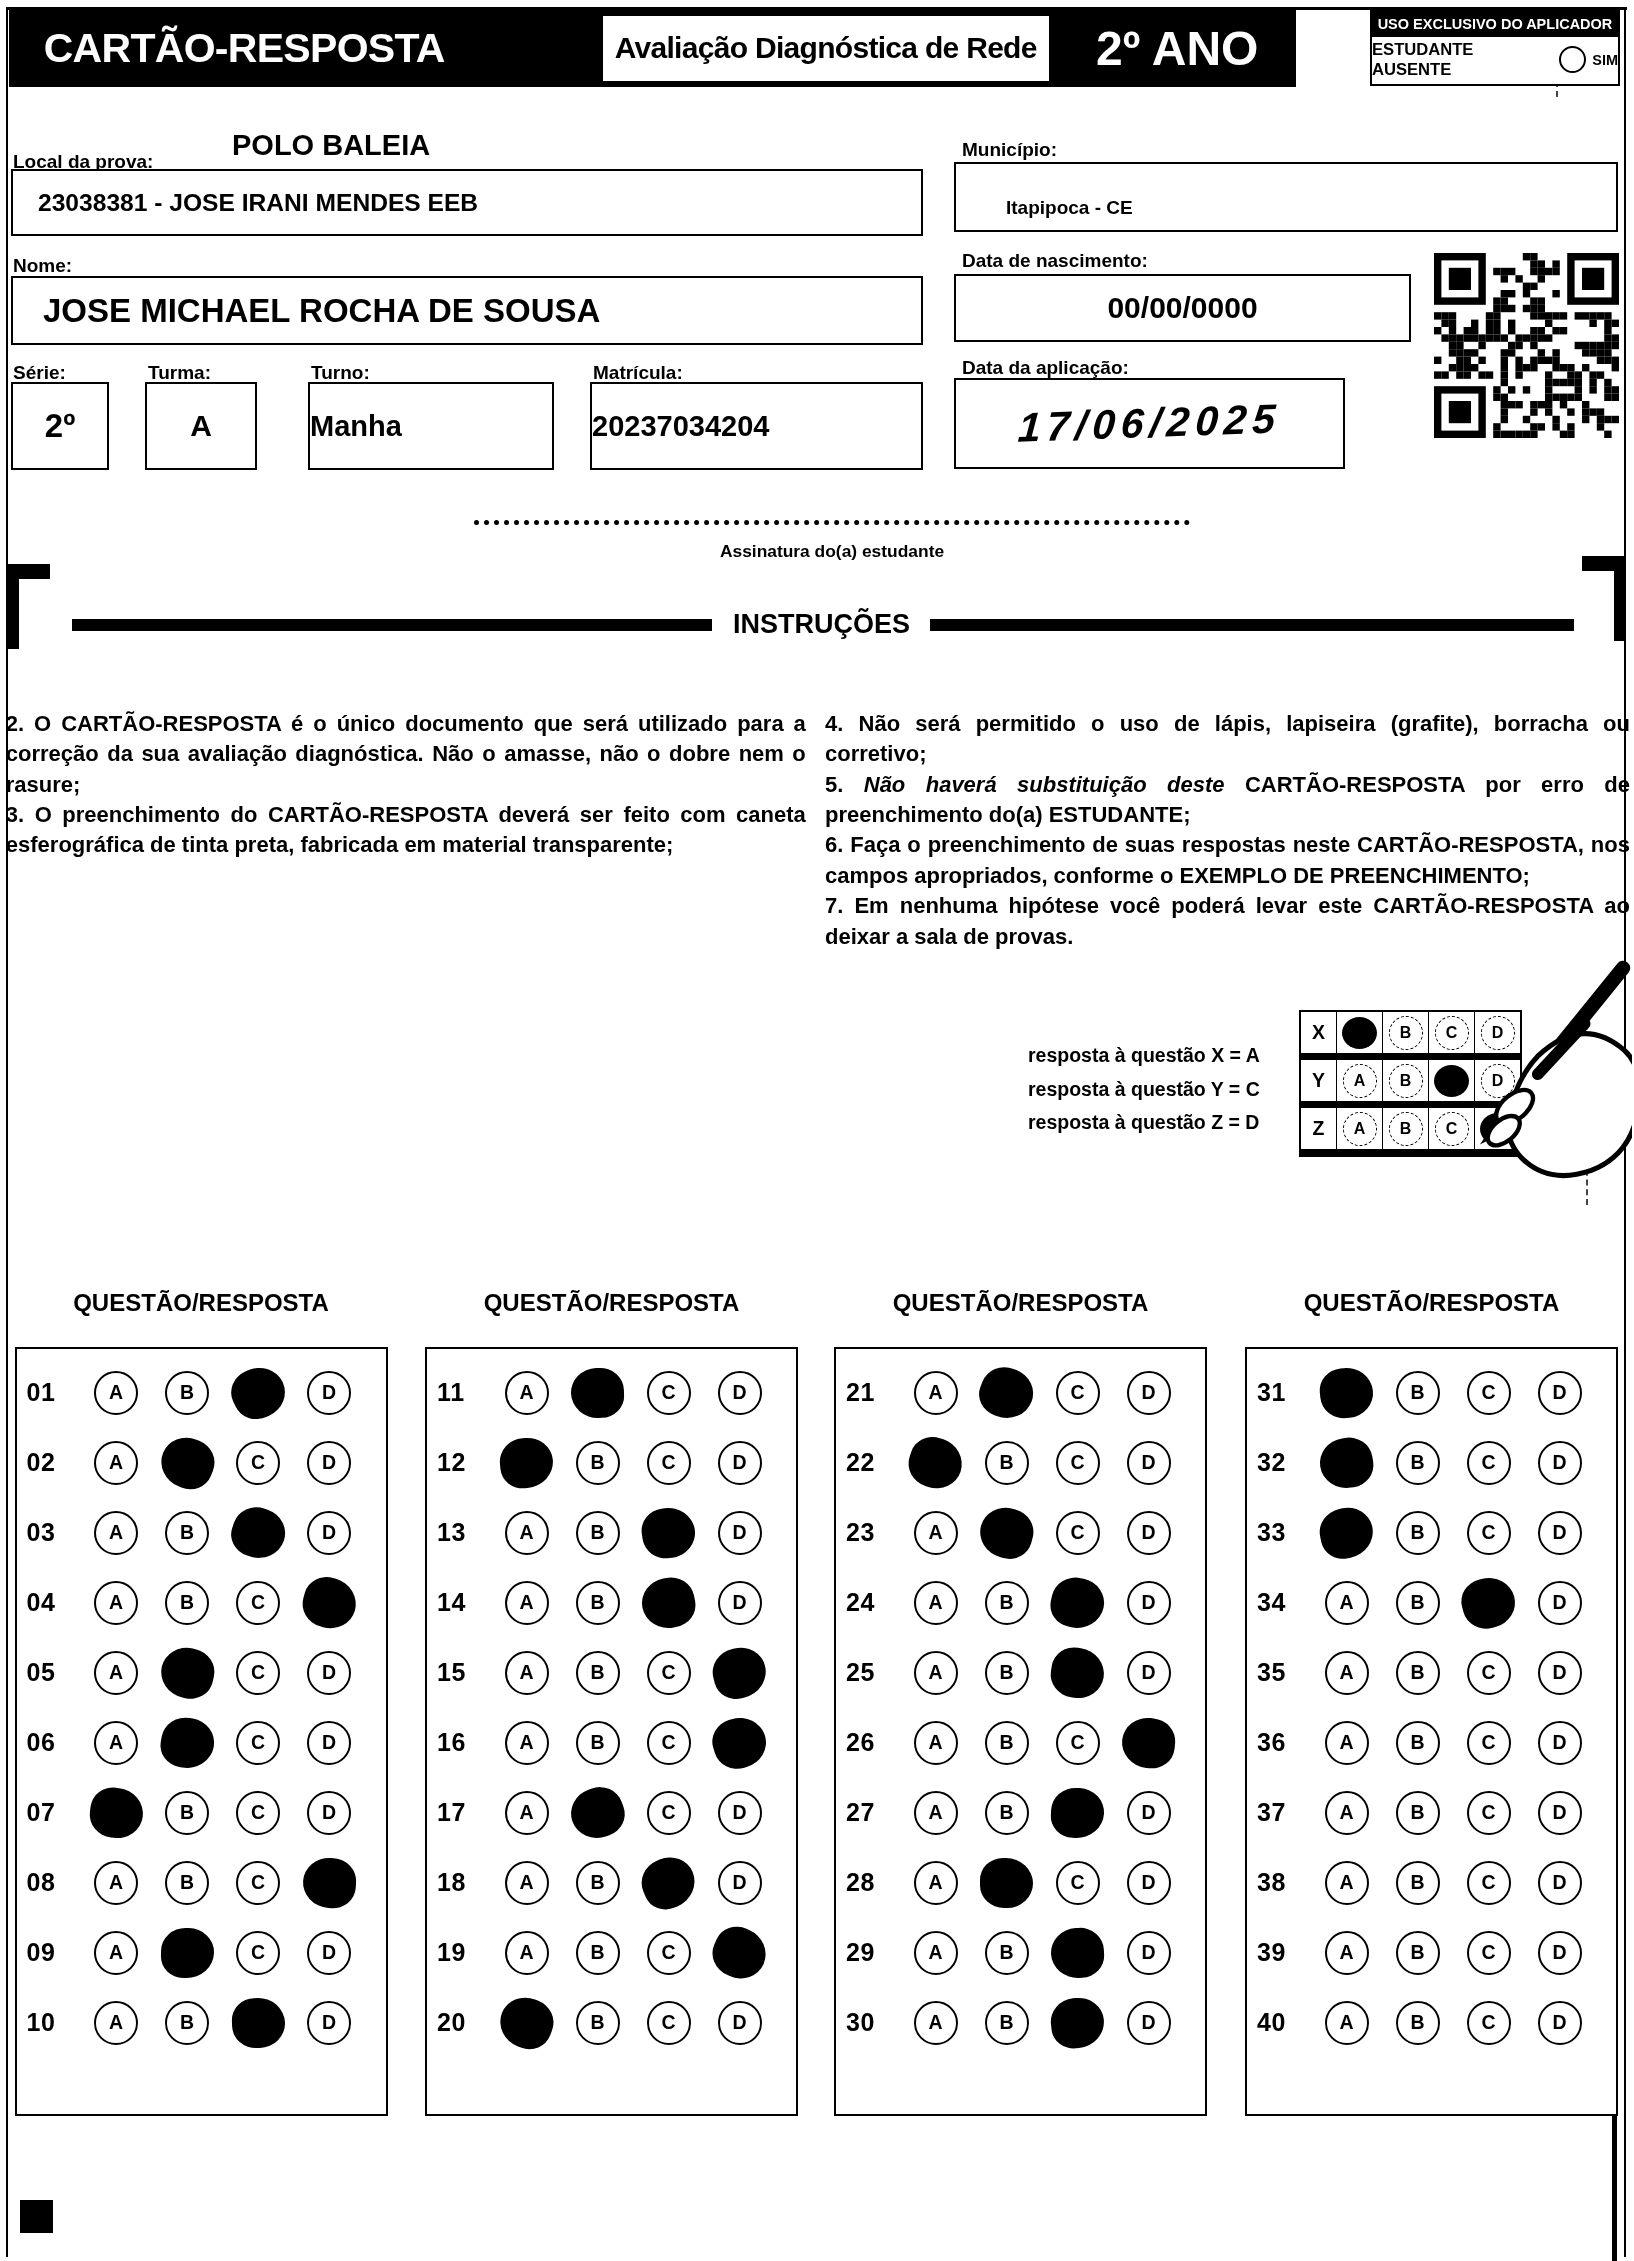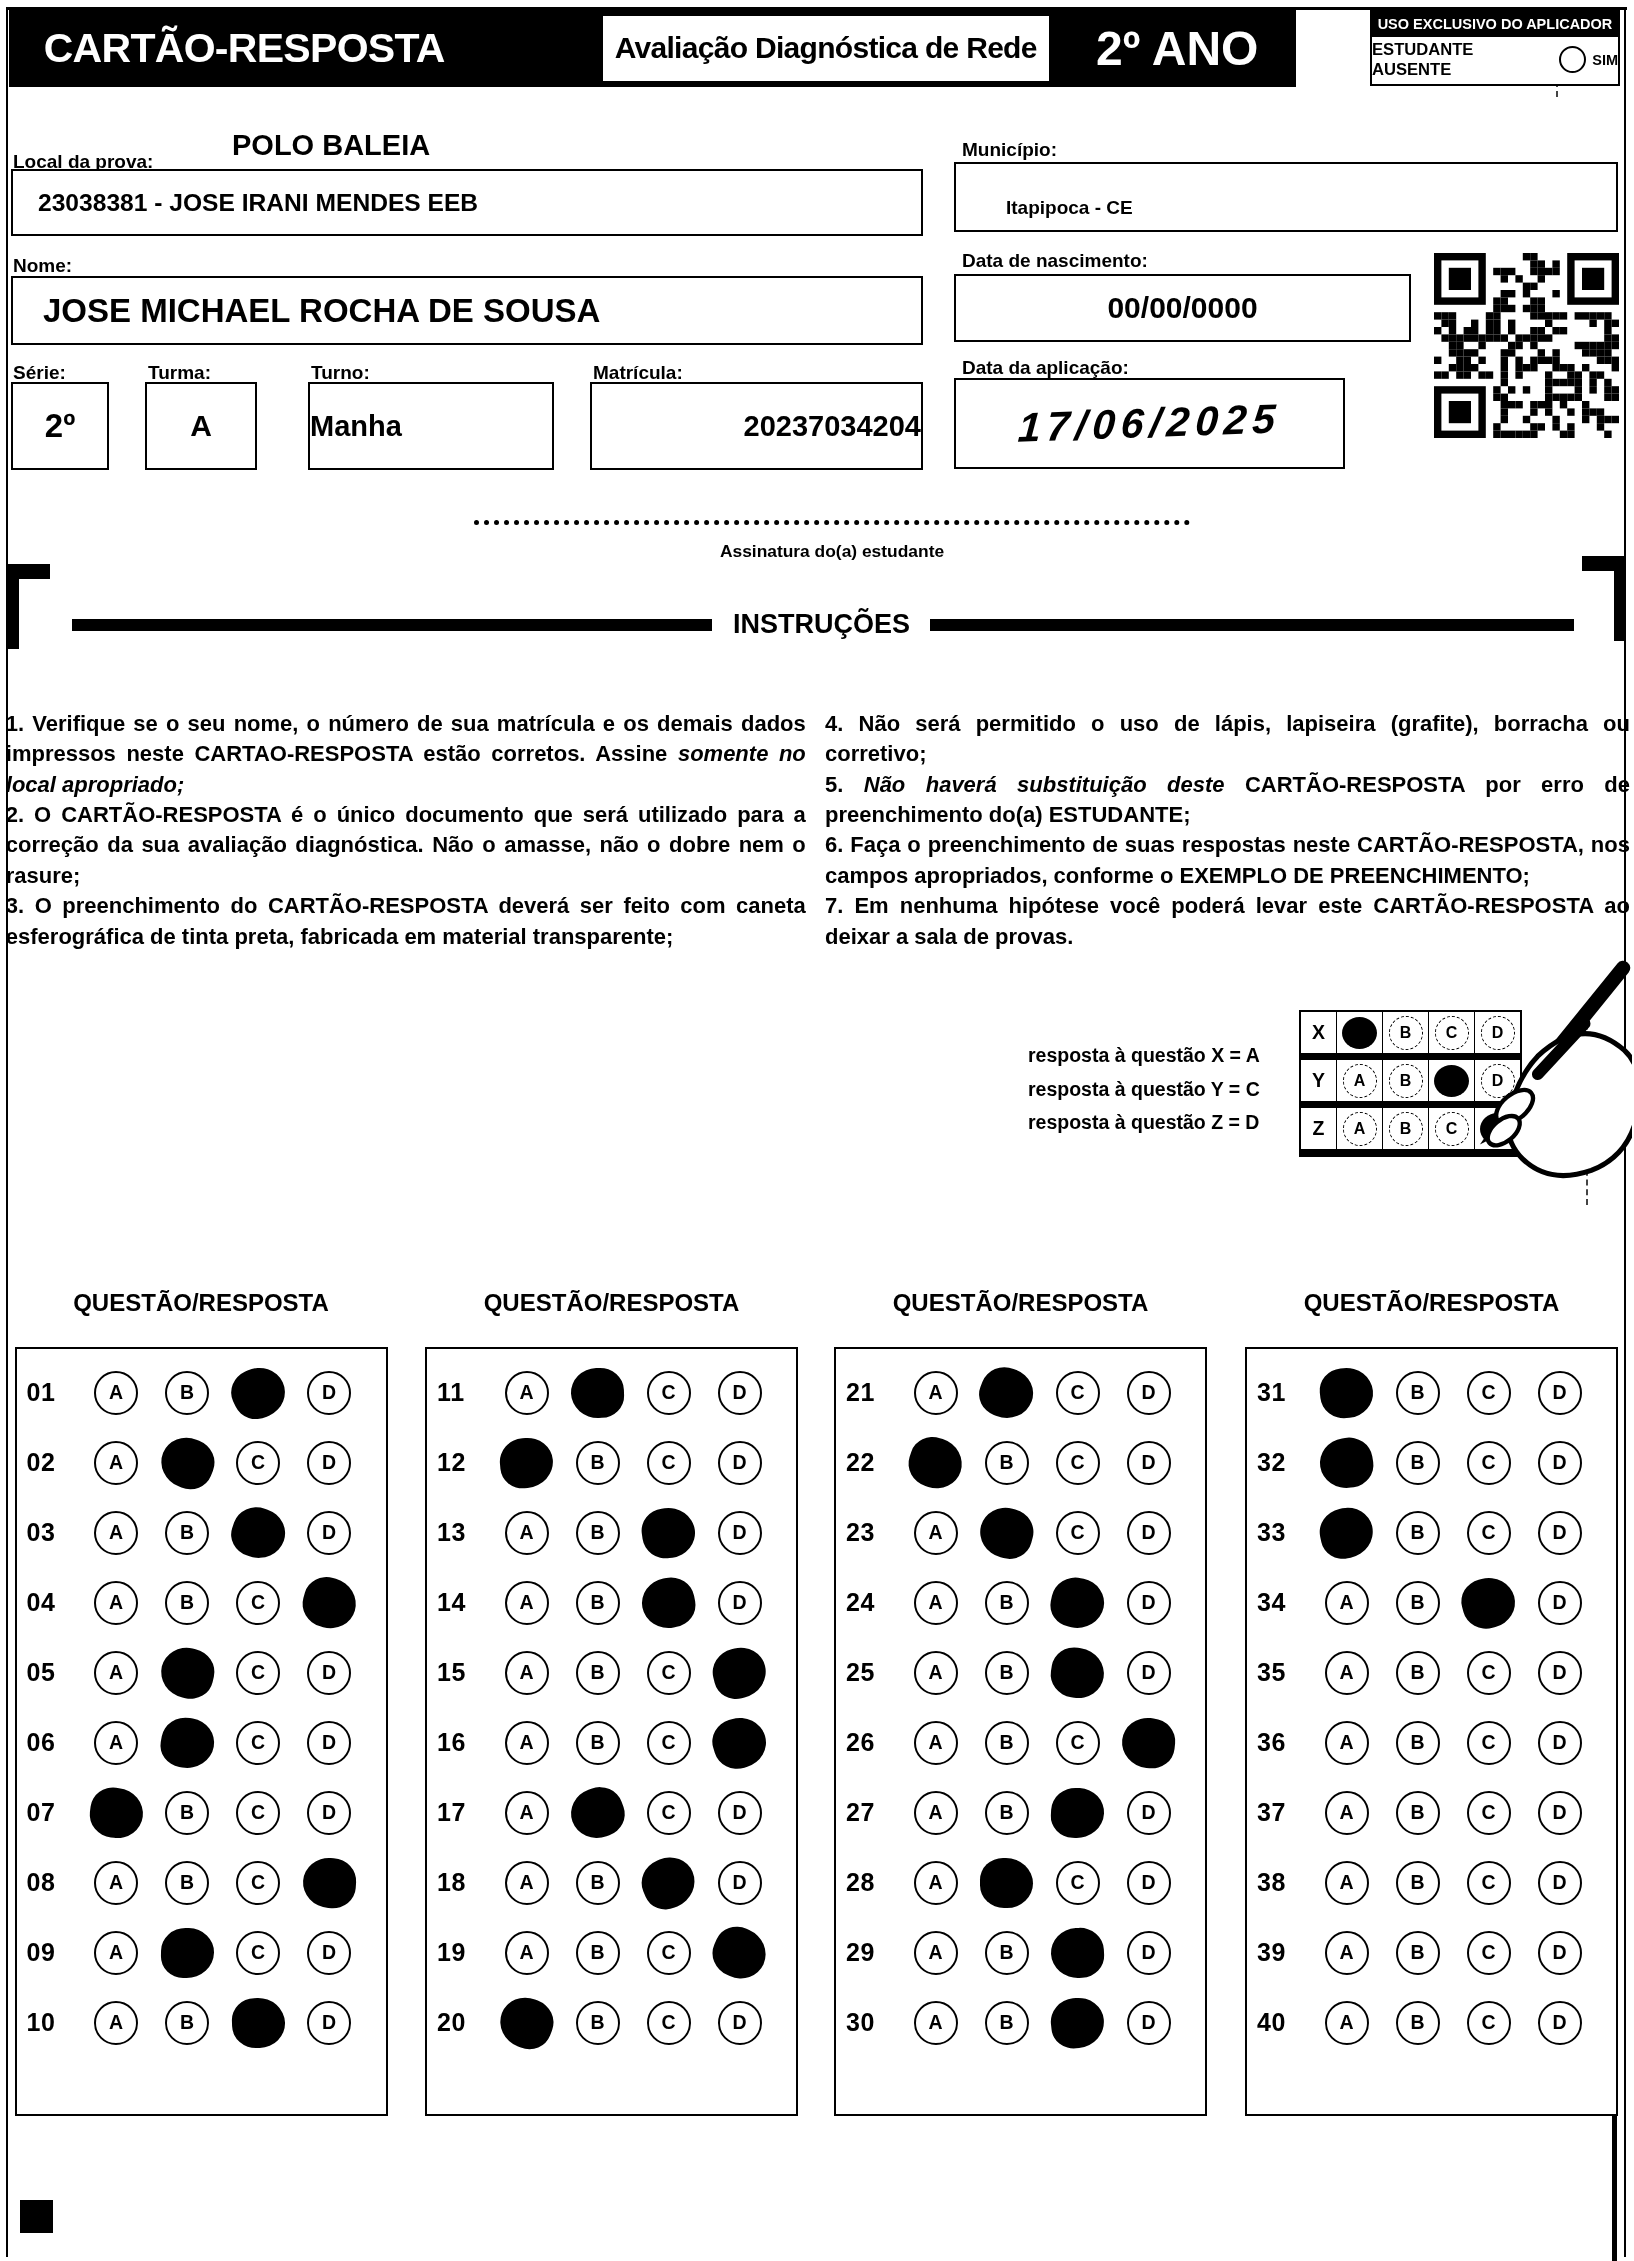--- a/index.html
+++ b/index.html
@@ -118,21 +118,21 @@
   <div class="abs fbox" style="left:145px;top:382px;width:112px;height:88px;justify-content:center;">
     <div class="v" style="font-size:30px;">A</div>
   </div>
 
   <div class="abs lab" style="left:311px;top:362px;">Turno:</div>
   <div class="abs fbox" style="left:308px;top:382px;width:246px;height:88px;">
     <div class="v" style="font-size:29px;">Manha</div>
   </div>
 
   <div class="abs lab" style="left:593px;top:362px;">Matrícula:</div>
-  <div class="abs fbox" style="left:590px;top:382px;width:333px;height:88px;justify-content:flex-end;">
+  <div class="abs fbox" style="left:590px;top:382px;width:333px;height:88px;justify-content:flex-start;">
     <div class="v" style="font-size:29px;">20237034204</div>
   </div>
 
   <div class="abs lab" style="left:962px;top:357px;">Data da aplicação:</div>
   <div class="abs fbox" style="left:954px;top:378px;width:391px;height:91px;justify-content:center;">
     <div class="hand">17/06/2025</div>
   </div>
 
   <div class="abs" id="qr"><svg width="185" height="185" viewBox="0 0 250 250">
         <rect x="0" y="0" width="250" height="250" fill="#fff"></rect>
@@ -361,21 +361,20 @@
 
   <div class="abs regmark" style="left:8px;top:564px;width:42px;height:14.5px;"></div>
   <div class="abs regmark" style="left:8px;top:564px;width:11px;height:85px;"></div>
   <div class="abs regmark" style="left:1582px;top:556px;width:42px;height:14.5px;"></div>
   <div class="abs regmark" style="left:1614px;top:556px;width:10px;height:85px;"></div>
 
   <div class="abs instr-bar" style="left:72px;width:640px;"></div>
   <div class="abs instr-title">INSTRUÇÕES</div>
   <div class="abs instr-bar" style="left:930px;width:644px;"></div>
   <div class="abs instr-col" id="instr-left" style="left:5.8px;top:709px;width:800px;">
-      <p class="instr-p"><span>1. Verifique se o seu nome, o número de sua matrícula e os demais dados impressos neste CARTAO-RESPOSTA estão corretos. Assine </span><i>somente no local apropriado;</i></p>
       <p class="instr-p"><span>2. O CARTÃO-RESPOSTA é o único documento que será utilizado para a correção da sua avaliação diagnóstica. Não o amasse, não o dobre nem o rasure;</span></p>
       <p class="instr-p"><span>3. O preenchimento do CARTÃO-RESPOSTA deverá ser feito com caneta esferográfica de tinta preta, fabricada em material transparente;</span></p>
     </div>
   <div class="abs instr-col" id="instr-right" style="left:825px;top:709px;width:805px;">
       <p class="instr-p"><span>4. Não será permitido o uso de lápis, lapiseira (grafite), borracha ou corretivo;</span></p>
       <p class="instr-p"><span>5. </span><i>Não haverá substituição deste </i><span>CARTÃO-RESPOSTA por erro de preenchimento do(a) ESTUDANTE;</span></p>
       <p class="instr-p"><span>6. Faça o preenchimento de suas respostas neste CARTÃO-RESPOSTA, nos campos apropriados, conforme o EXEMPLO DE PREENCHIMENTO;</span></p>
       <p class="instr-p"><span>7. Em nenhuma hipótese você poderá levar este CARTÃO-RESPOSTA ao deixar a sala de provas.</span></p>
     </div>
 

